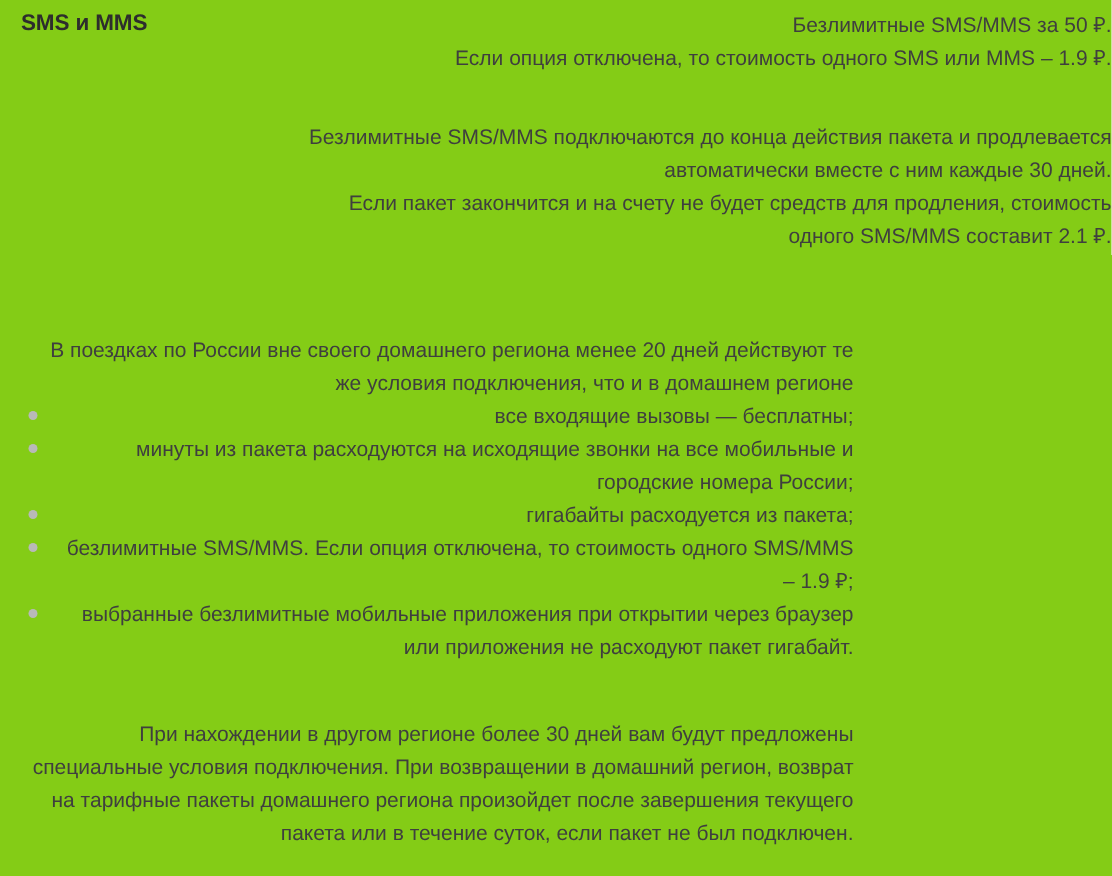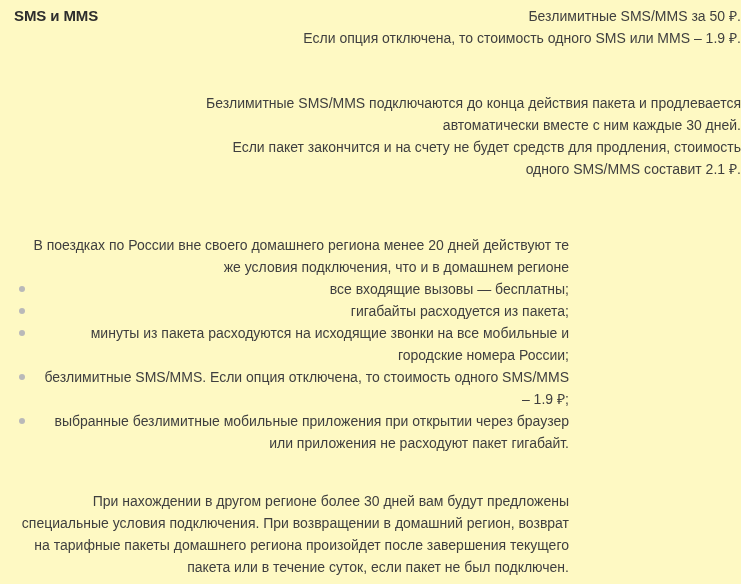--- a/index.html
+++ b/index.html
@@ -7,21 +7,21 @@
     padding: 0;
     background: #ffffff;
   }
   .page {
     position: relative;
     width: 741px;
     height: 584px;
     box-sizing: border-box;
     padding: 5px 0 0 14px;
     overflow: hidden;
-    background: #fef9c3;
+    background: #84cc16;
     font-family: "Liberation Sans", sans-serif;
     color: #3f3f3f;
   }
   .row {
     display: flex;
     align-items: flex-start;
   }
   .row + .row {
     margin-top: 54px;
   }
@@ -41,21 +41,21 @@
     flex: 0 0 555px;
     width: 555px;
     font-size: 14px;
     line-height: 22px;
     text-align: right;
   }
   .para {
     margin: 0;
   }
   .para + .para {
-    margin-top: 43px;
+    margin-top: 31px;
   }
   .line {
     display: block;
   }
   ul.bullets {
     list-style: none;
     margin: 0;
     padding: 0;
   }
   ul.bullets li {
@@ -101,25 +101,25 @@
       <p class="para">
         <span class="line">В поездках по России вне своего домашнего региона менее 20 дней действуют те же условия подключения, что и в домашнем регионе</span>
       </p>
       <ul class="bullets">
         <li>
           <span class="bullet-dot"></span>
           <span>все входящие вызовы — бесплатны;</span>
         </li>
         <li>
           <span class="bullet-dot"></span>
-          <span>гигабайты расходуется из пакета;</span>
+          <span>минуты из пакета расходуются на исходящие звонки на все мобильные и городские номера России;</span>
         </li>
         <li>
           <span class="bullet-dot"></span>
-          <span>минуты из пакета расходуются на исходящие звонки на все мобильные и городские номера России;</span>
+          <span>гигабайты расходуется из пакета;</span>
         </li>
         <li>
           <span class="bullet-dot"></span>
           <span>безлимитные SMS/MMS. Если опция отключена, то стоимость одного SMS/MMS – 1.9 ₽;</span>
         </li>
         <li>
           <span class="bullet-dot"></span>
           <span>выбранные безлимитные мобильные приложения при открытии через браузер или приложения не расходуют пакет гигабайт.</span>
         </li>
       </ul>

